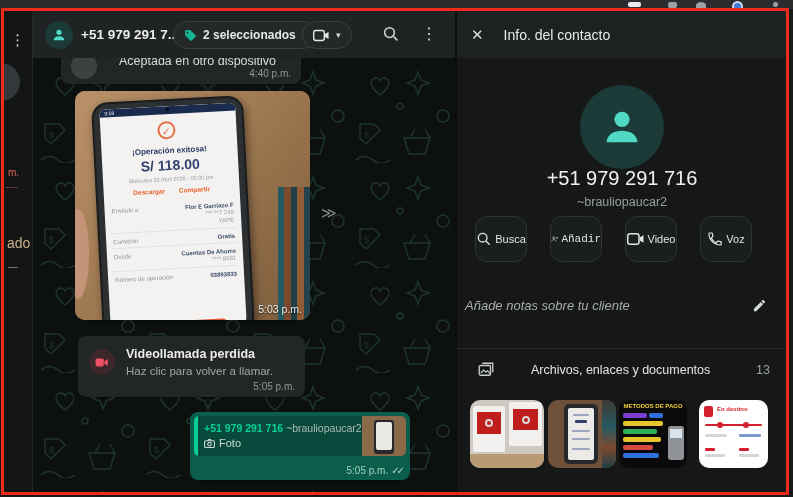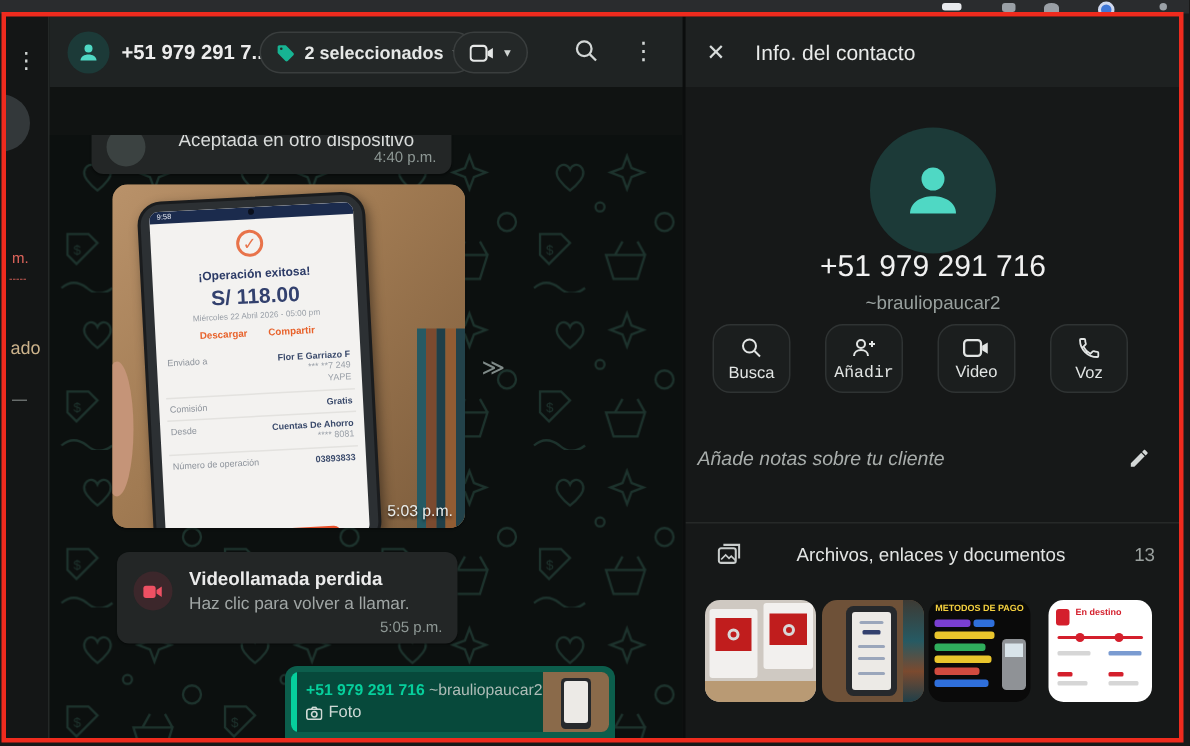--- a/index.html
+++ b/index.html
@@ -28,21 +28,21 @@
   .chat-header { position:relative; height:47px; background:#1f2323; z-index:5; flex:none; }
   .hdr-avatar { position:absolute; left:12px; top:10px; width:28px; height:28px; border-radius:50%; background:#1c3a38; display:flex; align-items:center; justify-content:center; }
   .hdr-title { position:absolute; left:48px; top:16px; font-size:13.5px; font-weight:bold; color:#ececec; }
   .pill { position:absolute; top:10px; height:28px; border:1px solid #3a3e3e; background:#242828; border-radius:14px; display:flex; align-items:center; gap:6px; padding:0 10px; color:#e6e8e7; }
   .pill-labels { left:140px; }
   .pill-video { left:269px; }
   .pill .cap { font-size:12px; font-weight:bold; }
   .caret { font-size:9px; color:#cfd4d2; }
   .hicon { position:absolute; top:14px; }
 
-  .chat-body { position:relative; flex:1; overflow:hidden;margin-top:32px; }
+  .chat-body { position:relative; flex:1; overflow:hidden; }
   .wallpaper { position:absolute; left:0; top:0; }
 
   .bubble { position:absolute; background:#232626; border-radius:8px; box-shadow:0 1px 1px rgba(0,0,0,.3); }
   .time-s { position:absolute; right:10px; bottom:5px; font-size:10px; color:#8e9895; }
 
   
   .b-accept { left:28px; top:-14px; width:240px; height:40px; }
   .b-accept .cut-circ { position:absolute; left:10px; top:9px; width:26px; height:26px; border-radius:50%; background:#3b4241; }
   .b-accept .txt { position:absolute; left:58px; top:10px; font-size:12.5px; color:#d9dcdb; }
 
@@ -92,21 +92,21 @@
   .checks { letter-spacing:-3px; color:#bcd8cd; font-size:10px; }
 
   
   .panel { position:relative; flex:1; background:#161818; border-left:2px solid #0b0d0d; overflow:hidden; }
   .panel-header { position:absolute; left:0; top:0; right:0; height:47px; background:#1e2121; display:flex; align-items:center; gap:20px; padding-left:14px; }
   .close-x { color:#d8dcdb; font-size:15px; }
   .panel-title { color:#e9ebea; font-size:14px; }
   .big-avatar { position:absolute; left:123px; top:74px; width:84px; height:84px; border-radius:50%; background:#1c3a38; display:flex; align-items:center; justify-content:center; }
   .p-phone { position:absolute; top:156px; width:100%; text-align:center; font-size:20px; color:#f0f0f0; }
   .p-user { position:absolute; top:184px; width:100%; text-align:center; font-size:12.5px; color:#98a09e; }
-  .act-btn { position:absolute; top:205px; width:52px; height:46px; border:1px solid #2f3333; background:#1b1e1e; border-radius:12px; display:flex; flex-direction:column; align-items:center; justify-content:center; gap:3px; }
+  .act-btn { position:absolute; top:205px; width:52px; height:46px; border:1px solid #2f3333; background:#1b1e1e; border-radius:12px; display:flex; align-items:center; justify-content:center; gap:3px; }
   .act-btn span { font-size:11px; color:#e2e5e4; }
   .tagrow { position:absolute; top:261px; left:13px; display:flex; align-items:center; gap:7px; }
   .tag-sw { width:14px; height:12px; border-radius:3.5px; }
   .tag-lb { font-size:11.5px; color:#d7dad9; margin-right:16px; }
   .notes { position:absolute; top:287px; left:8px; right:20px; display:flex; justify-content:space-between; align-items:center;font-style:italic; }
   .notes span { font-size:13px; color:#a8adab; }
   .p-div { position:absolute; top:337px; left:0; right:0; border-top:1px solid #262928; }
   .media-row { position:absolute; top:350px; left:20px; right:17px; display:flex; align-items:center; gap:16px; }
   .media-row .mt { font-size:12.5px; color:#e3e5e4; flex:1;margin-left:20px; }
   .media-row .cnt { font-size:12.5px; color:#9aa09e; }
@@ -144,21 +144,21 @@
     <div class="bs-ic" style="left:773px; width:5px; height:5px; border-radius:50%;"></div>
   </div>
 
   <div class="app">
 
     <div class="sliver">
       <div class="menu">⋮</div>
       <div class="av-cut"></div>
       <span class="frag" style="left: 4px; top: 156px; color: rgb(224, 101, 92);">m.</span>
       <span class="frag" style="left: 2px; top: 172px; font-size: 7px; color: rgb(224, 101, 92);">-----</span>
-      <span class="frag" style="left: 3px; top: 214px; font-size: 12px; color: rgb(203, 178, 139);">ado</span>
+      <span class="frag" style="left: 3px; top: 224px; font-size: 14px; color: rgb(203, 178, 139);">ado</span>
       <span class="frag" style="left: 4px; top: 250px; color: rgb(138, 143, 142);">—</span>
     </div>
 
     <div class="chat">
       <div class="chat-header">
         <div class="hdr-avatar">
           <svg width="16" height="16" viewBox="0 0 24 24">
               <circle cx="12" cy="8" r="4" fill="#4fd8c4"></circle>
               <path d="M4 20c0-4 4-6 8-6s8 2 8 6z" fill="#4fd8c4"></path>
             </svg>

